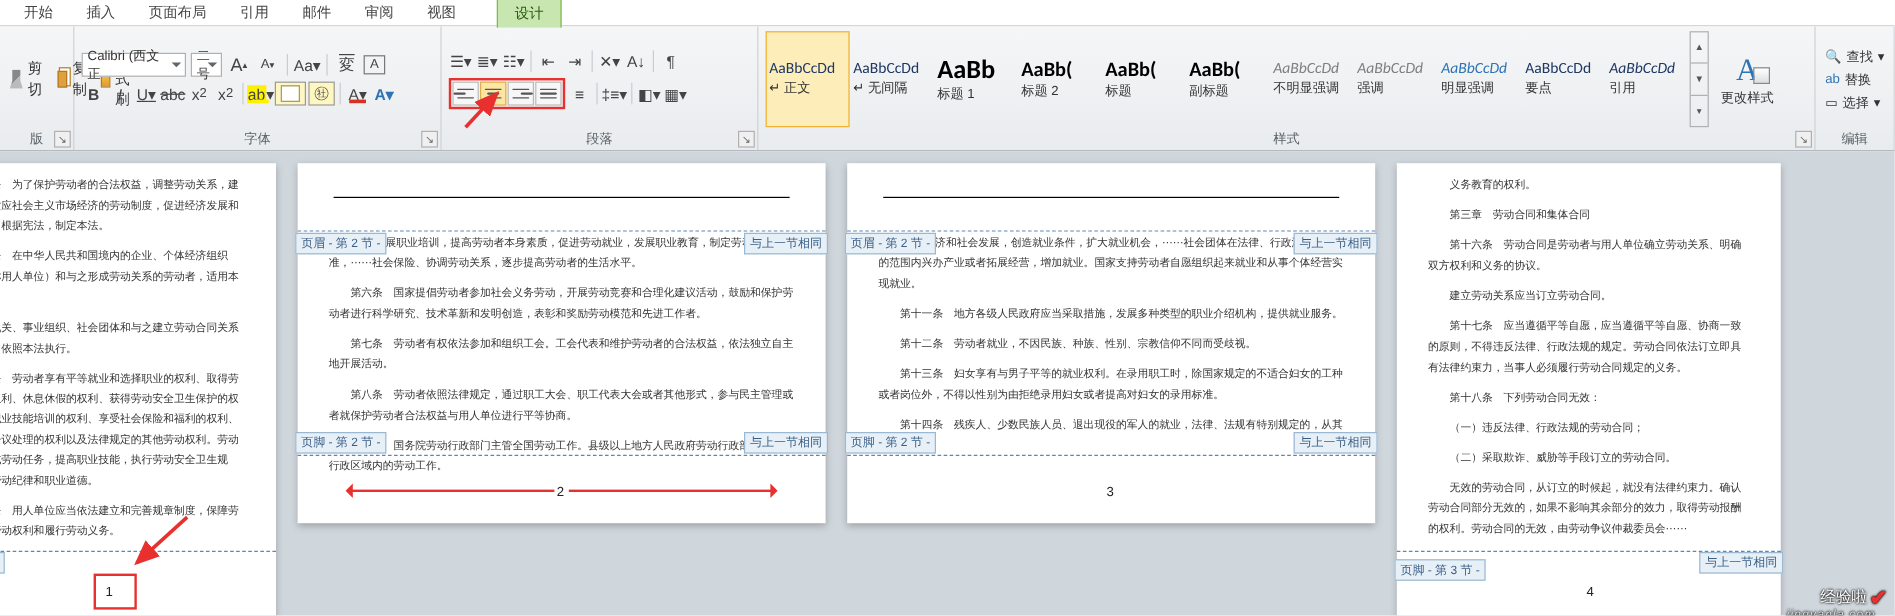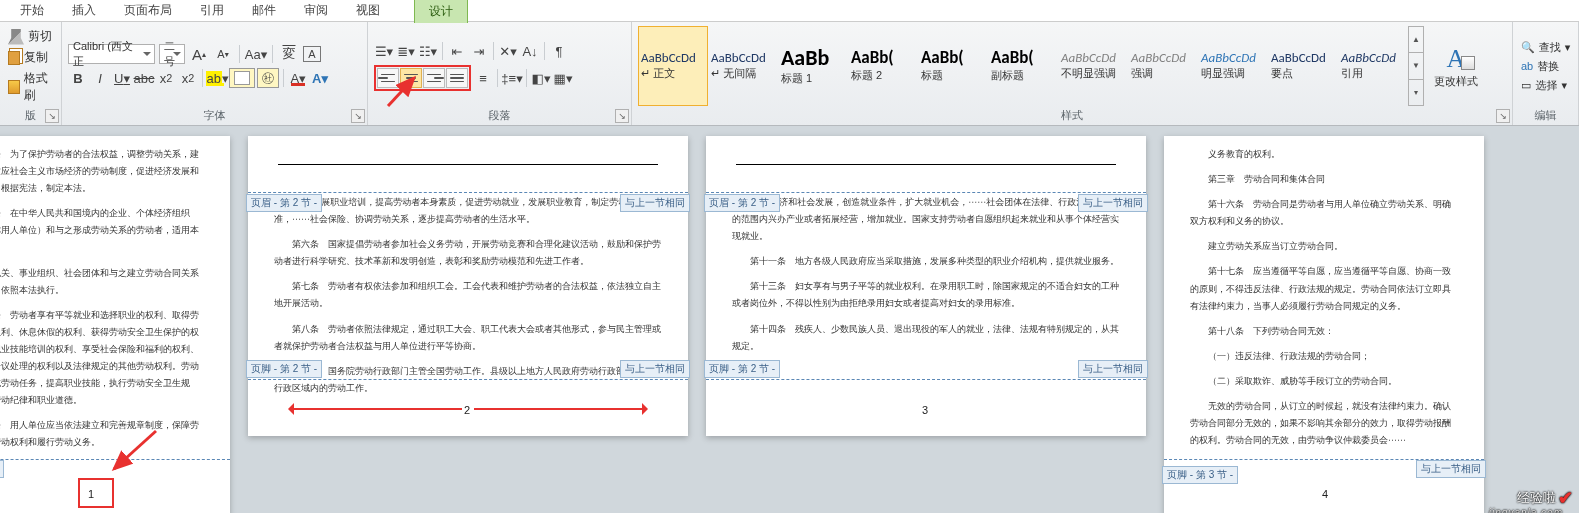--- a/index.html
+++ b/index.html
@@ -10,21 +10,21 @@
   .tab { padding: 3px 14px; font-size: 12px; color: #444; cursor: pointer; }
   .tab.context { background: #c8e6b0; border: 1px solid #7fb850; border-bottom: none; color: #2b5c0f; }
 
   .ribbon { display: flex; height: 104px; background: linear-gradient(#f5f6f7,#e9ecef); border-bottom: 1px solid #b5b9bd; }
   .group { display: flex; flex-direction: column; justify-content: space-between; padding: 4px 6px 0 6px; border-right: 1px solid #cfd2d5; position: relative; }
   .group-label { text-align: center; font-size: 11px; color: #5a6268; padding: 2px 0; }
   .group-body { flex: 1; display: flex; align-items: center; }
   .launcher { position: absolute; right: 2px; bottom: 2px; width: 14px; height: 14px; border: 1px solid #b0b0b0; background: #f0f0f0; font-size: 9px; line-height: 12px; text-align: center; color: #666; }
 
   
-  .clip-col { display: flex; flex-direction: column; gap: 4px; justify-content: space-between; }
+  .clip-col { display: flex; flex-direction: row; gap: 4px; justify-content: space-between; }
   .clip-item { display: flex; align-items: center; gap: 4px; font-size: 12px; color: #333; padding: 0 2px; }
   .ic { width: 16px; height: 16px; display: inline-block; background: #aaa; }
   .ic-cut { background: linear-gradient(135deg,#888 50%,#bbb 50%); clip-path: polygon(20% 0,80% 0,80% 60%,100% 100%,0 100%,20% 60%); }
   .ic-copy { background: #e0a040; border: 1px solid #b57a20; width:12px;height:14px; box-shadow: 2px -2px 0 #fff, 2px -2px 0 1px #b57a20; }
   .ic-fmt { background: linear-gradient(#f7c948,#e09b2d); width:14px;height:14px; border:1px solid #b57a20; }
 
   
   .font-row { display: flex; align-items: center; gap: 4px; }
   .combo { border: 1px solid #b0b0b0; background: #fff; height: 20px; display: flex; align-items: center; padding: 0 14px 0 4px; position: relative; font-size: 11px; color: #333; }
   .combo::after { content:""; position:absolute; right:3px; top:7px; border:4px solid transparent; border-top-color:#666; }
@@ -364,20 +364,21 @@
   </div>
 
   <div class="page p3">
     <div class="hf-dash" style="top:56px"></div>
     <div class="hf-tab" style="left:-2px;top:58px">页眉 - 第 2 节 -</div>
     <div class="hf-tab" style="right:-2px;top:58px">与上一节相同</div>
     <div style="position:absolute;left:30px;right:30px;top:28px;border-top:1px solid #000"></div>
     <div class="page-body" id="pb3" style="padding-top:58px">
         <p>⋯⋯ 经济和社会发展，创造就业条件，扩大就业机会，⋯⋯社会团体在法律、行政法规规定的范围内兴办产业或者拓展经营，增加就业。国家支持劳动者自愿组织起来就业和从事个体经营实现就业。</p>
         <p>第十一条　地方各级人民政府应当采取措施，发展多种类型的职业介绍机构，提供就业服务。</p>
+        <p>第十二条　劳动者就业，不因民族、种族、性别、宗教信仰不同而受歧视。</p>
         <p>第十三条　妇女享有与男子平等的就业权利。在录用职工时，除国家规定的不适合妇女的工种或者岗位外，不得以性别为由拒绝录用妇女或者提高对妇女的录用标准。</p>
         <p>第十四条　残疾人、少数民族人员、退出现役的军人的就业，法律、法规有特别规定的，从其规定。</p>
       </div>
     <div class="hf-dash" style="bottom:56px"></div>
     <div class="hf-tab" style="left:-2px;bottom:58px">页脚 - 第 2 节 -</div>
     <div class="hf-tab" style="right:-2px;bottom:58px">与上一节相同</div>
     <div class="pagenum" style="left:216px;bottom:20px">3</div>
   </div>
 
   <div class="page p4">

